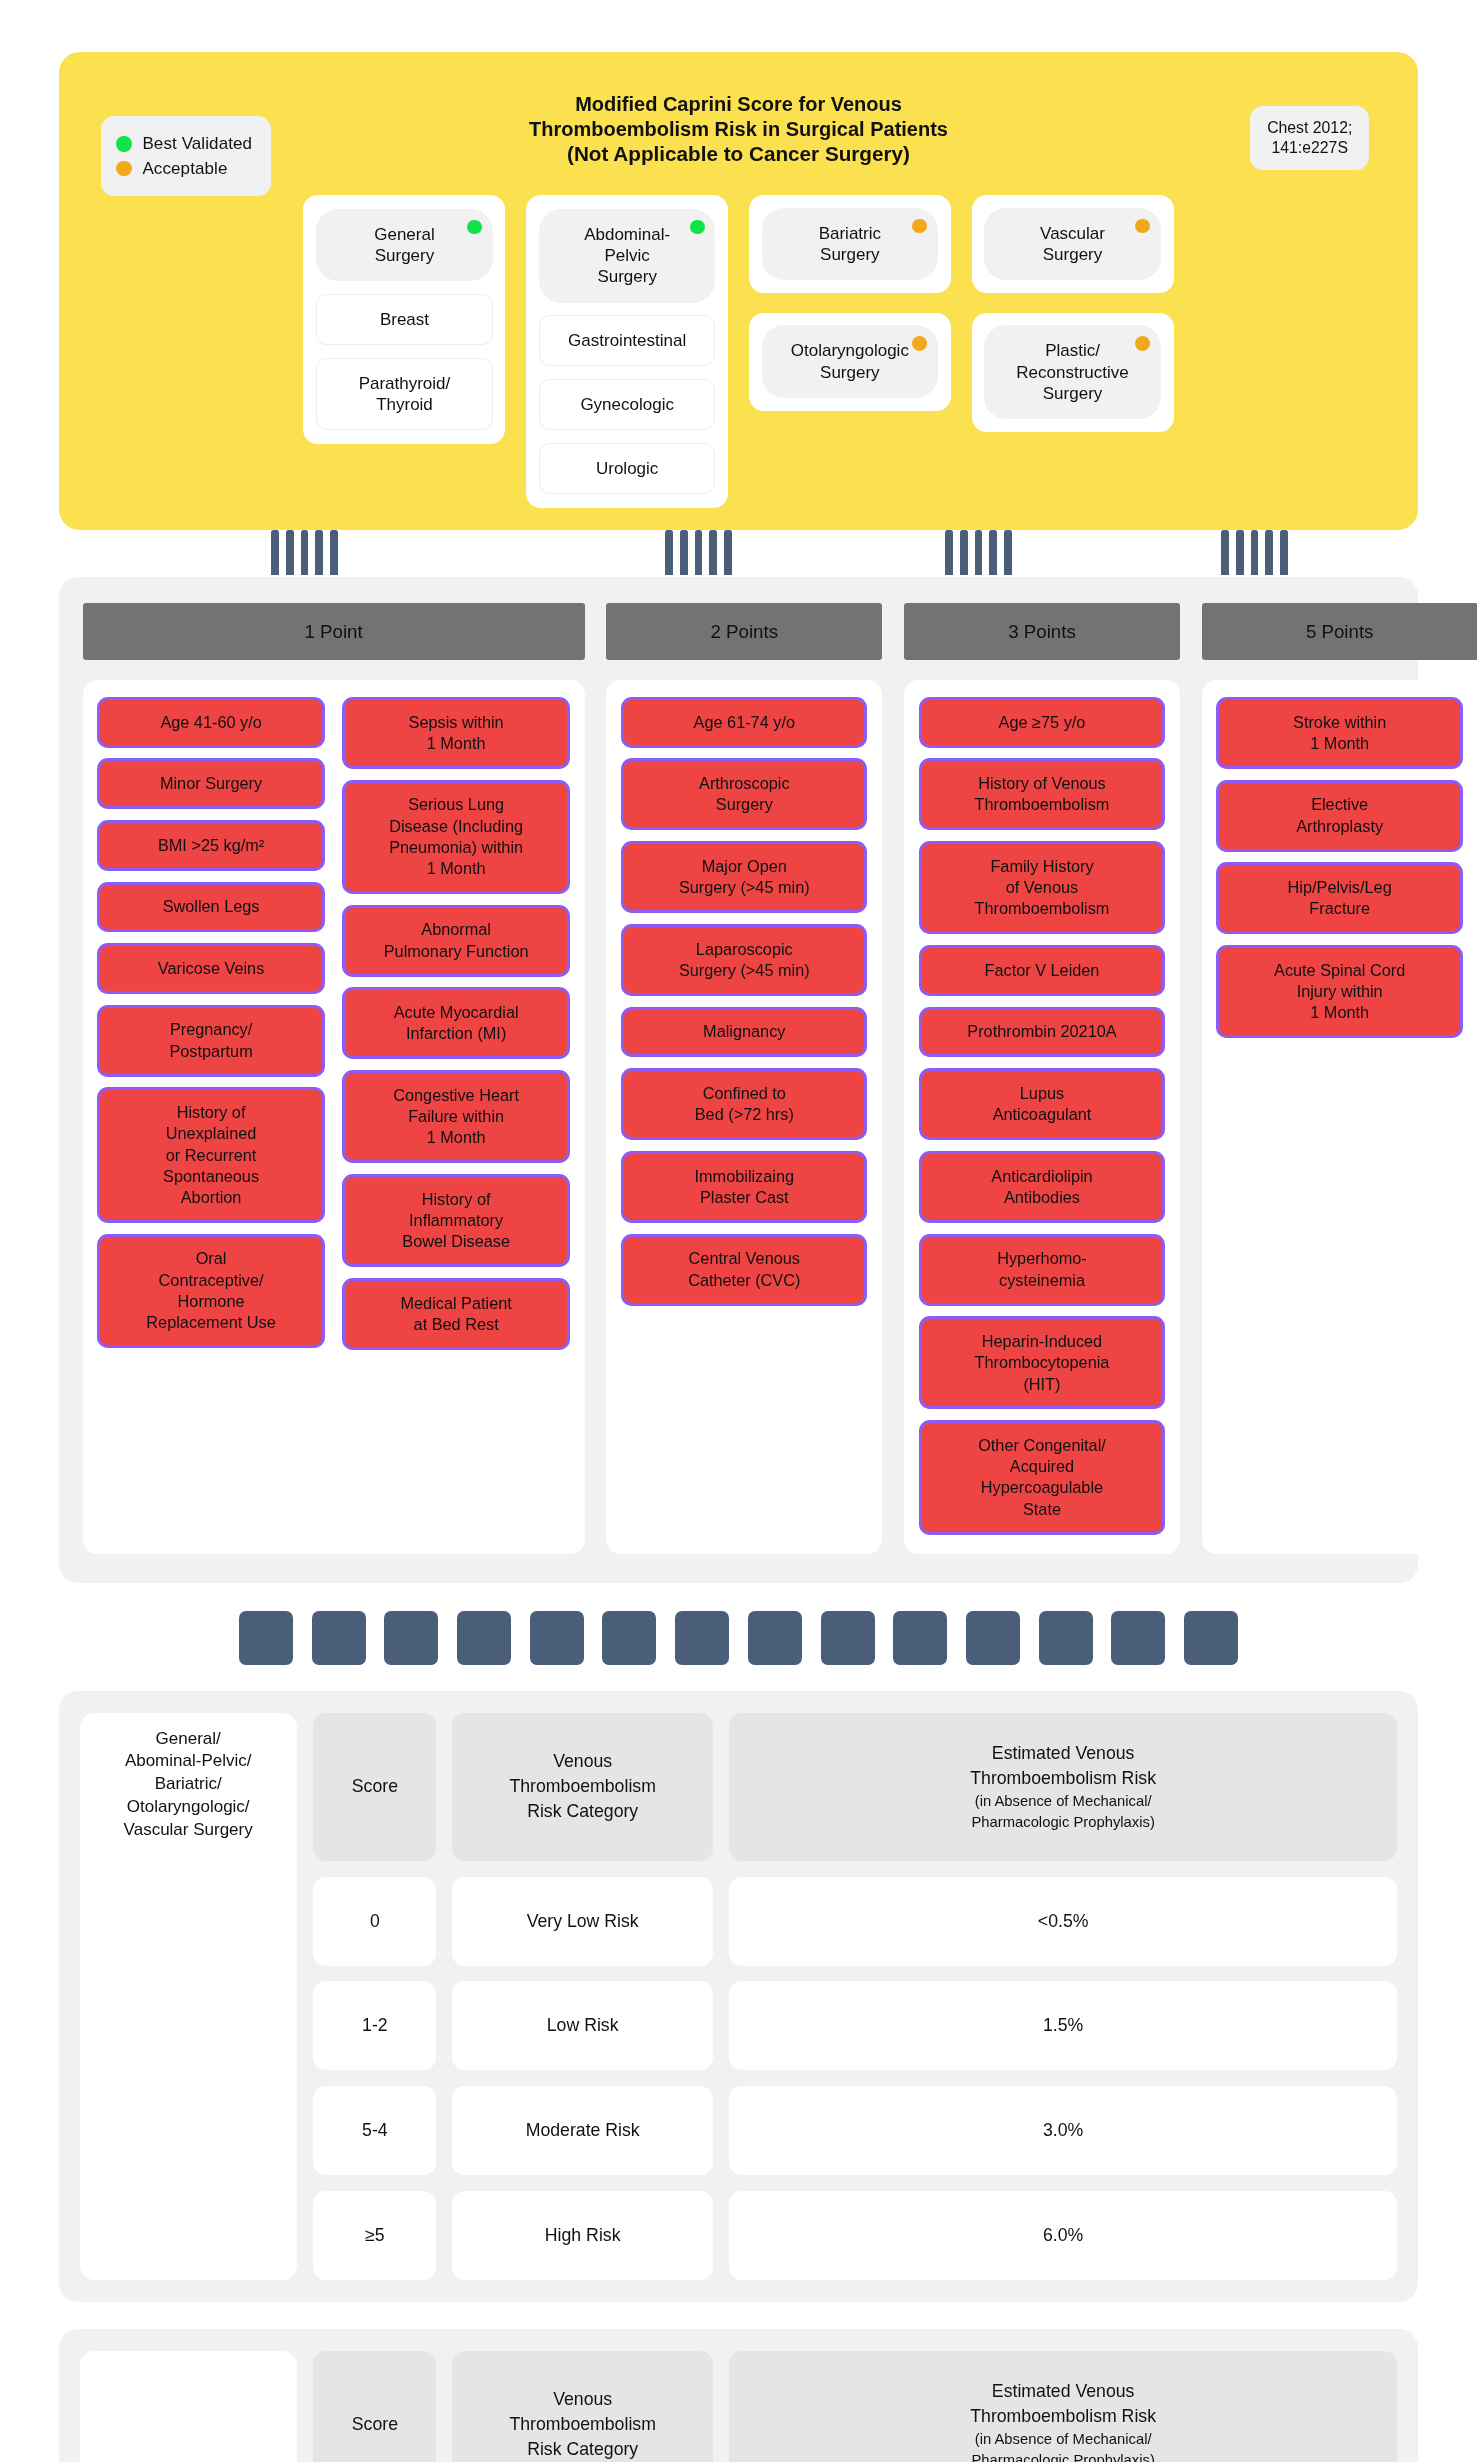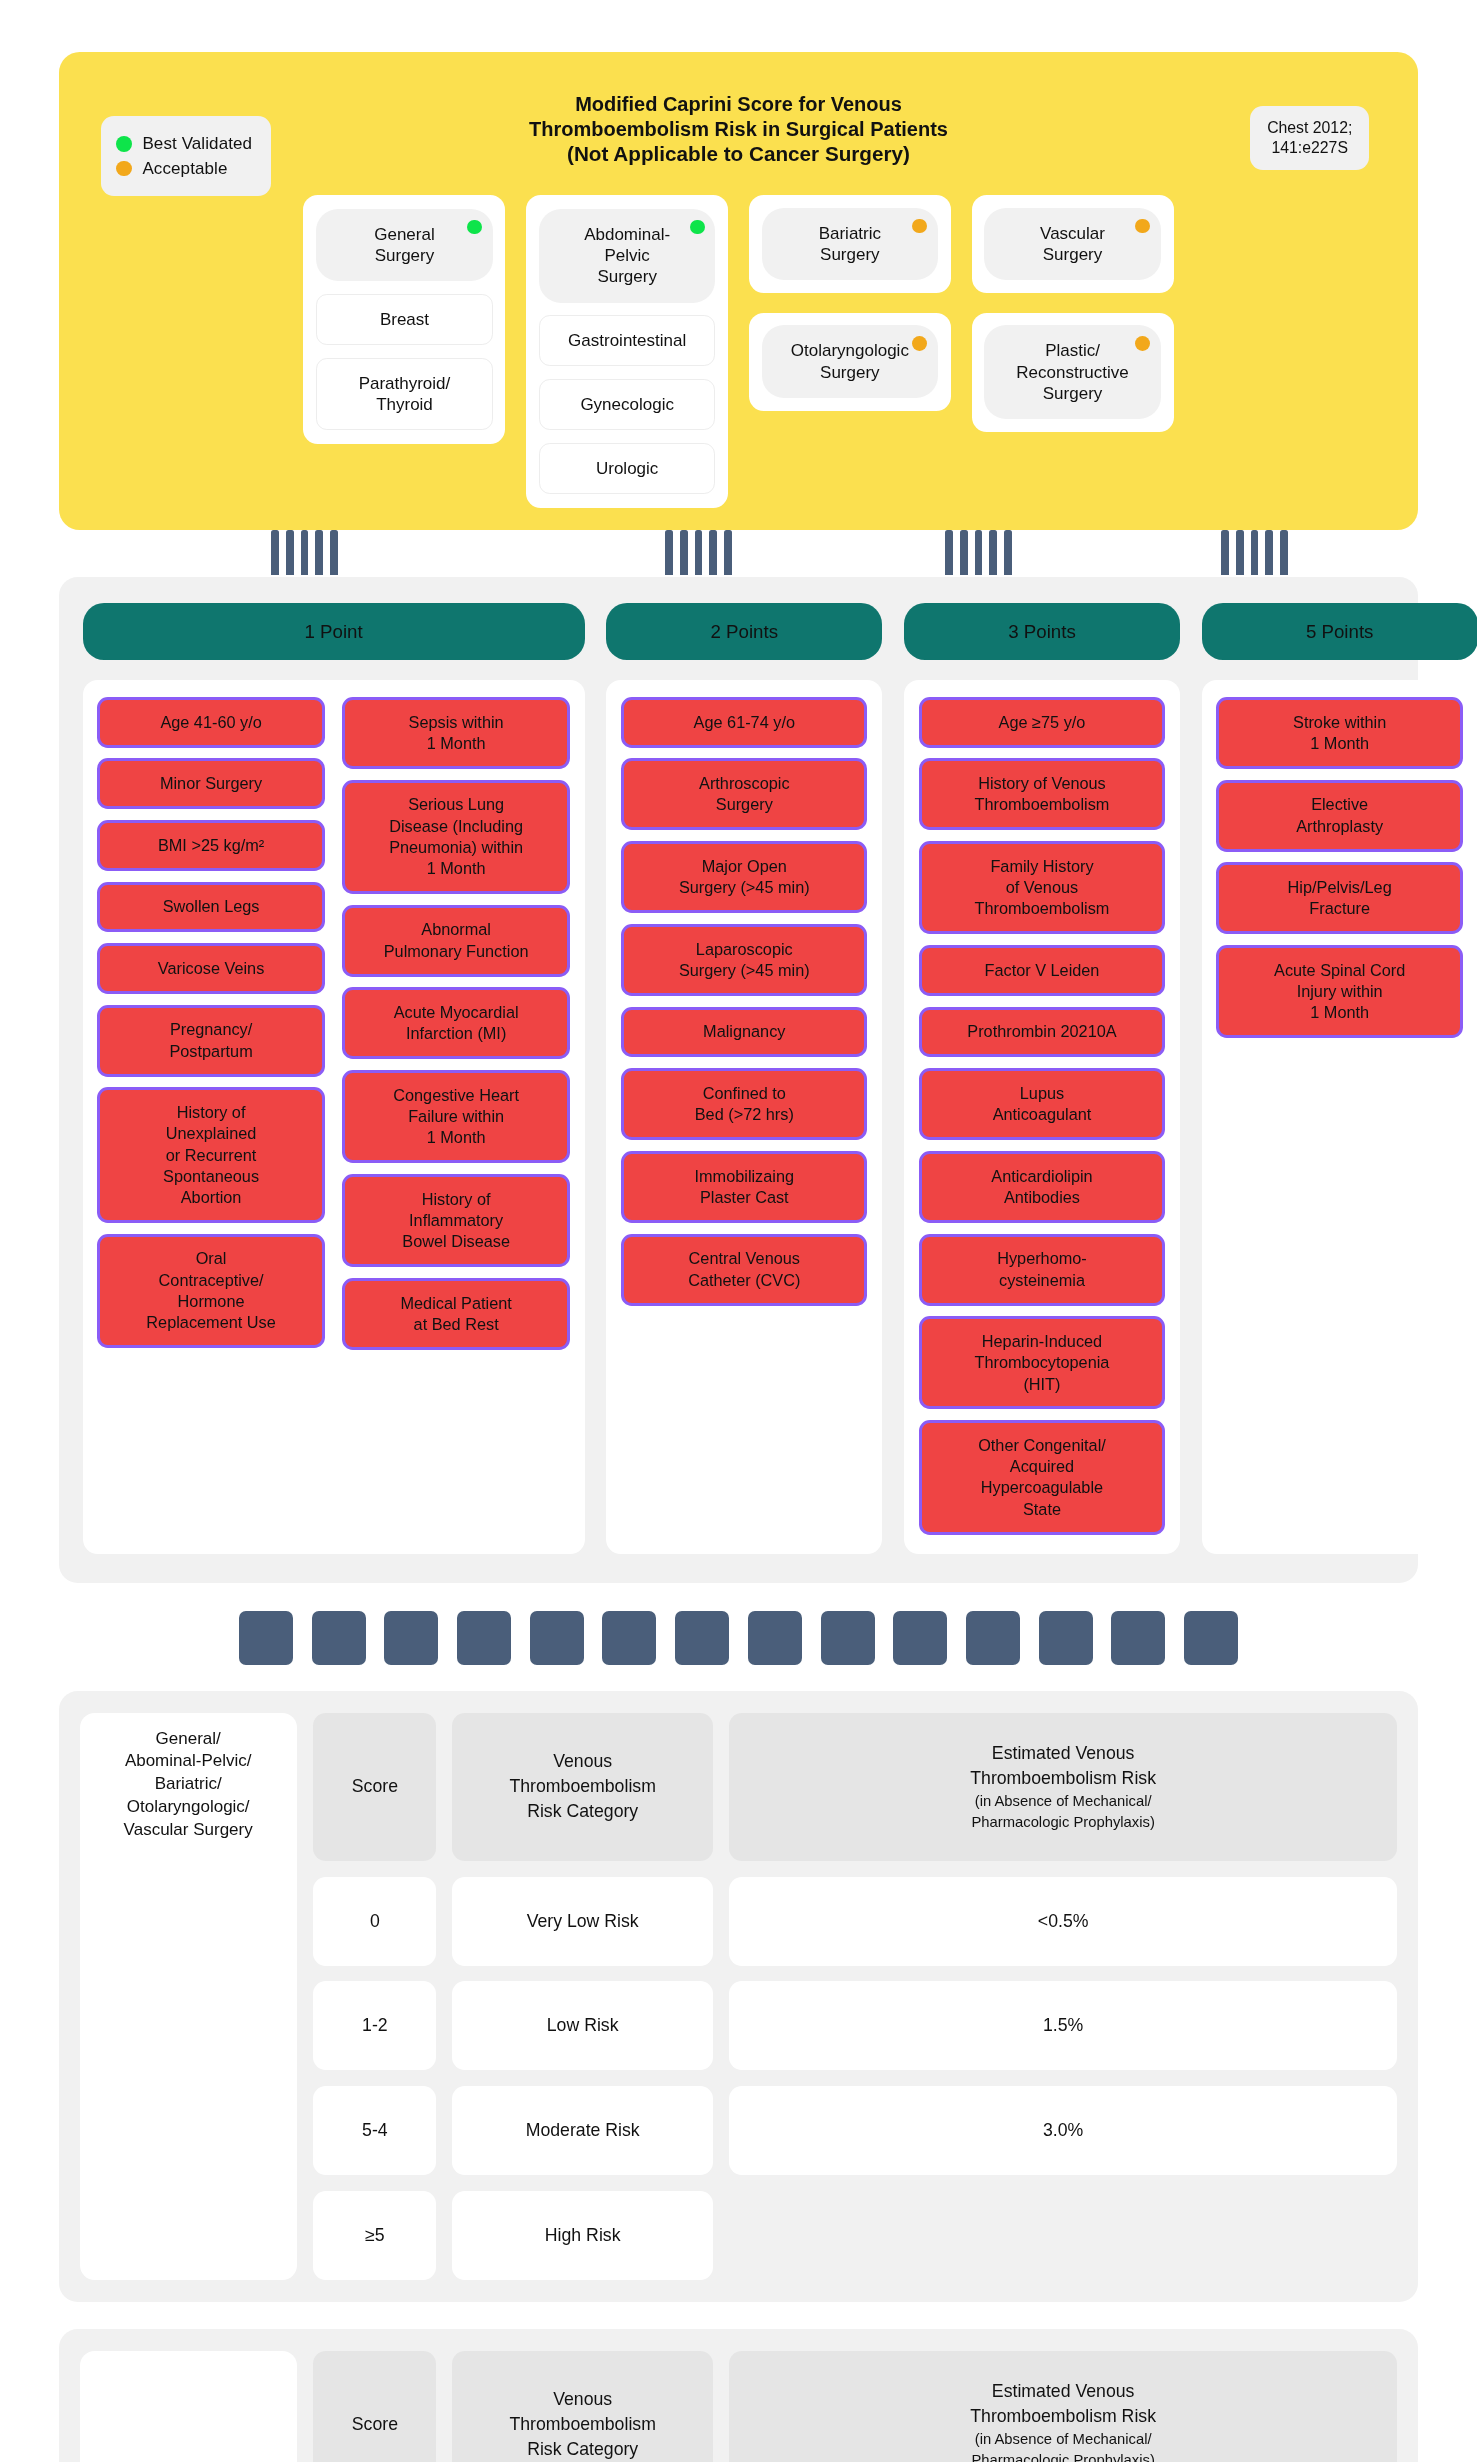--- a/index.html
+++ b/index.html
@@ -121,22 +121,22 @@
   .panel {
     background: #f1f1f1;
     border-radius: 18.7px;
     margin: 0 59px;
     padding: 25.6px 23.6px 28.6px 23.6px;
   }
   .points-head-row {
     display: flex; gap: 21.7px; margin-bottom: 19.7px;
   }
   .points-head {
-    background: #0f766e;
-    border-radius: 21px;
+    background: #737373;
+    border-radius: 3px;
     padding: 17.7px 4.9px;
     text-align: center;
     font-size: 18.7px;
     display: flex; align-items: center; justify-content: center;
   }
   .points-body-row { display: flex; gap: 21.7px; align-items: stretch; }
   .points-col {
     background: #ffffff;
     border-radius: 14.8px;
     padding: 16.7px 14.8px 19.7px 14.8px;
@@ -472,20 +472,21 @@
             <div class="rcell">Moderate Risk</div>
             <div class="rcell">High Risk</div>
           </div>
           <div class="risk-colwrap rc-risk">
             <div class="rcell-head">
               <span>Estimated Venous<br>Thromboembolism Risk<span class="sub">(in Absence of Mechanical/<br>Pharmacologic Prophylaxis)</span></span>
             </div>
             <div class="rcell">&lt;0.5%</div>
             <div class="rcell">1.5%</div>
             <div class="rcell">3.0%</div>
+            <div class="rcell">6.0%</div>
           </div>
         </div>
       </div>
       <div class="risk-panel">
         <div class="risk-left with-cite"></div>
         <div class="risk-grid">
           <div class="risk-colwrap rc-score">
             <div class="rcell-head">
               <span>Score</span>
             </div>

